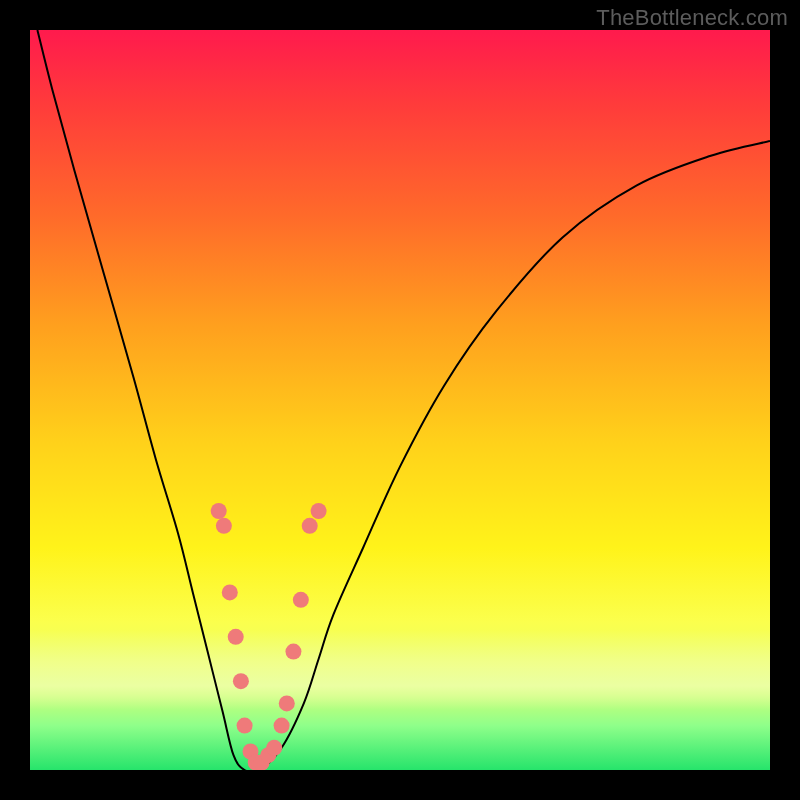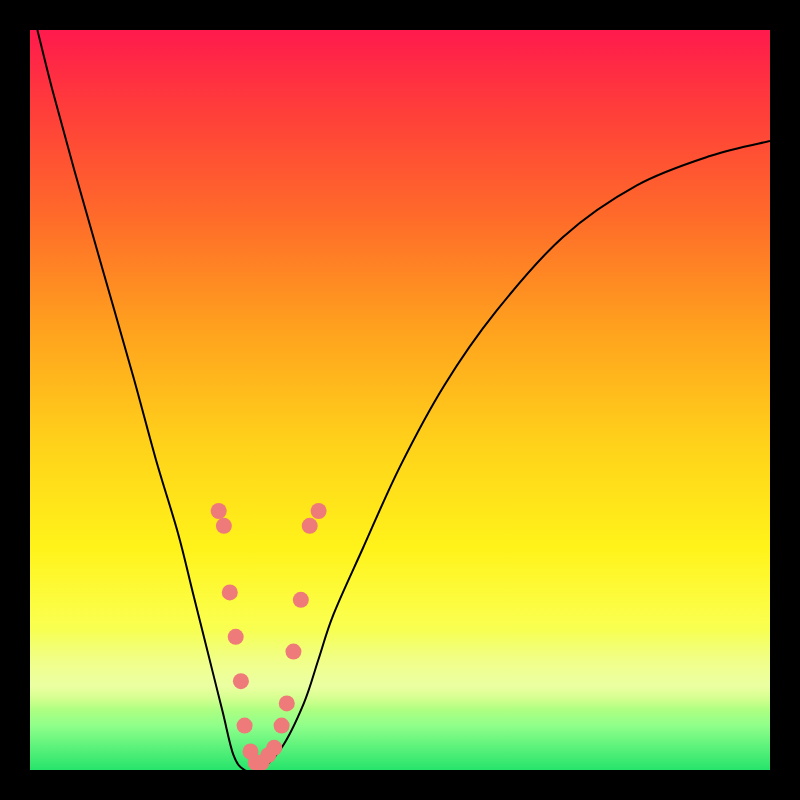--- a/index.html
+++ b/index.html
@@ -27,20 +27,21 @@
 svg{position:absolute;left:30px;top:30px}
 .curve{fill:none;stroke:#000;stroke-width:2}
 .dot{fill:#ef7a7a}
 </style>
 </head>
 <body>
 
 <div class="wrap">
   <div class="plot"></div>
   <div class="haze"></div>
+  <div class="watermark">TheBottleneck.com</div>
   <svg id="svg" width="740" height="740" viewBox="0 0 740 740">
       <path d="M 7.4 0 C 9.866666666666667 9.866666666666655 16.03333333333333 35.76666666666661 22.2 59.19999999999993 C 28.366666666666667 82.63333333333325 35.766666666666666 109.76666666666657 44.4 140.5999999999999 C 53.03333333333333 171.43333333333325 64.13333333333333 209.66666666666666 74 244.2 C 83.86666666666667 278.73333333333335 94.96666666666667 316.96666666666664 103.60000000000001 347.79999999999995 C 112.23333333333335 378.63333333333327 118.4 403.29999999999995 125.80000000000001 429.2 C 133.20000000000002 455.1 141.83333333333334 481 148 503.2 C 154.16666666666666 525.4 157.86666666666667 542.6666666666666 162.8 562.4 C 167.73333333333335 582.1333333333333 172.66666666666666 601.8666666666667 177.6 621.6 C 182.53333333333333 641.3333333333334 188.08333333333334 663.5333333333333 192.4 680.8 C 196.71666666666667 698.0666666666666 199.80000000000004 715.3333333333334 203.50000000000003 725.2 C 207.20000000000002 735.0666666666667 210.28333333333333 737.5333333333333 214.6 740 C 218.91666666666666 742.4666666666667 223.23333333333335 743.7 229.4 740 C 235.56666666666666 736.3 244.20000000000002 728.9 251.60000000000002 717.8 C 259 706.6999999999999 267.6333333333333 688.1999999999999 273.8 673.4 C 279.9666666666667 658.6 283.6666666666667 643.8 288.6 629 C 293.53333333333336 614.2 296 603.1 303.4 584.6 C 310.79999999999995 566.1 321.9 542.6666666666666 333 518 C 344.1 493.3333333333333 356.43333333333334 463.73333333333335 370 436.6 C 383.56666666666666 409.4666666666667 398.3666666666667 381.1 414.40000000000003 355.2 C 430.4333333333334 329.29999999999995 446.4666666666667 305.8666666666667 466.2 281.2 C 485.9333333333333 256.5333333333333 509.3666666666666 228.1666666666667 532.8 207.20000000000005 C 556.2333333333332 186.23333333333338 582.1333333333332 168.96666666666664 606.8 155.39999999999998 C 631.4666666666667 141.83333333333331 658.6 133.20000000000007 680.8000000000001 125.80000000000007 C 703.0000000000001 118.40000000000008 730.1333333333333 113.46666666666668 740 111" class="curve"></path>
       <circle cx="188.70000000000002" cy="481" r="8" class="dot"></circle>
       <circle cx="193.88" cy="495.79999999999995" r="8" class="dot"></circle>
       <circle cx="199.8" cy="562.4" r="8" class="dot"></circle>
       <circle cx="205.72000000000003" cy="606.8" r="8" class="dot"></circle>
       <circle cx="210.89999999999998" cy="651.2" r="8" class="dot"></circle>
       <circle cx="214.6" cy="695.6" r="8" class="dot"></circle>
       <circle cx="220.51999999999998" cy="721.5" r="8" class="dot"></circle>
       <circle cx="225.7" cy="732.6" r="8" class="dot"></circle>

